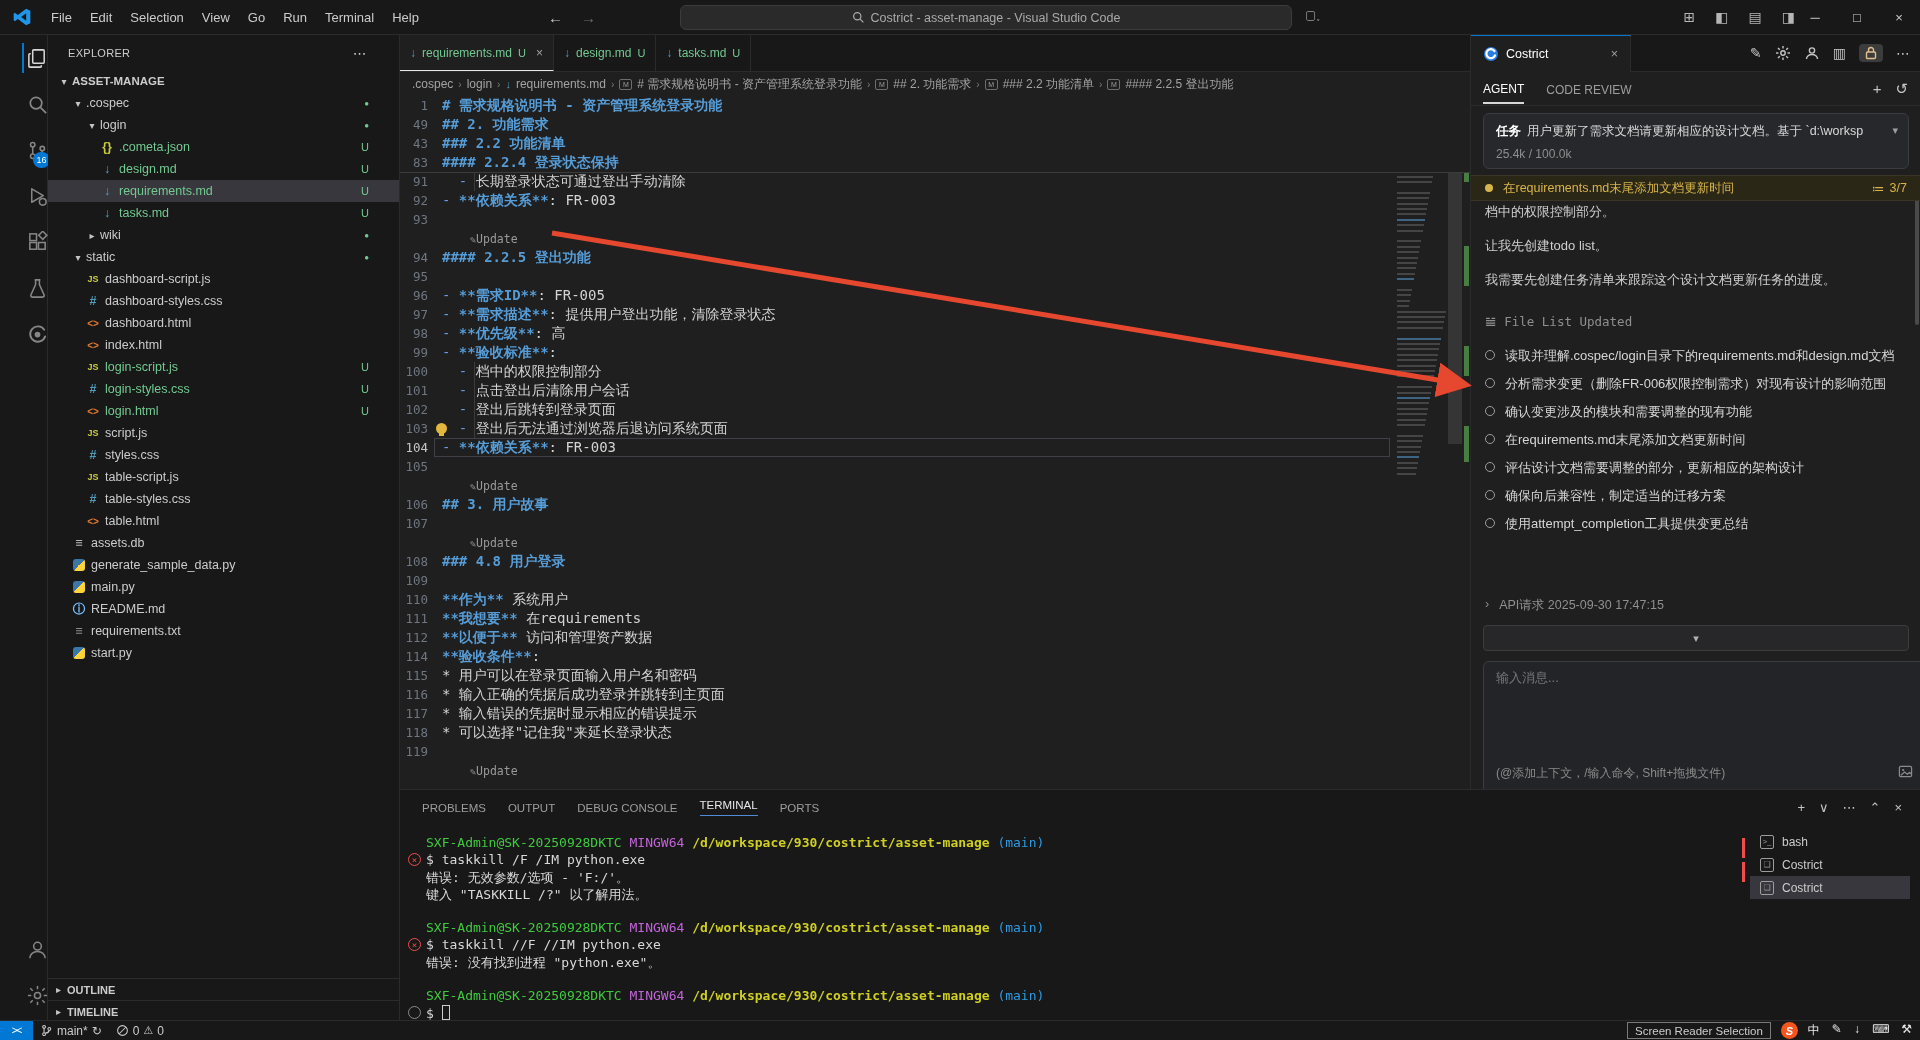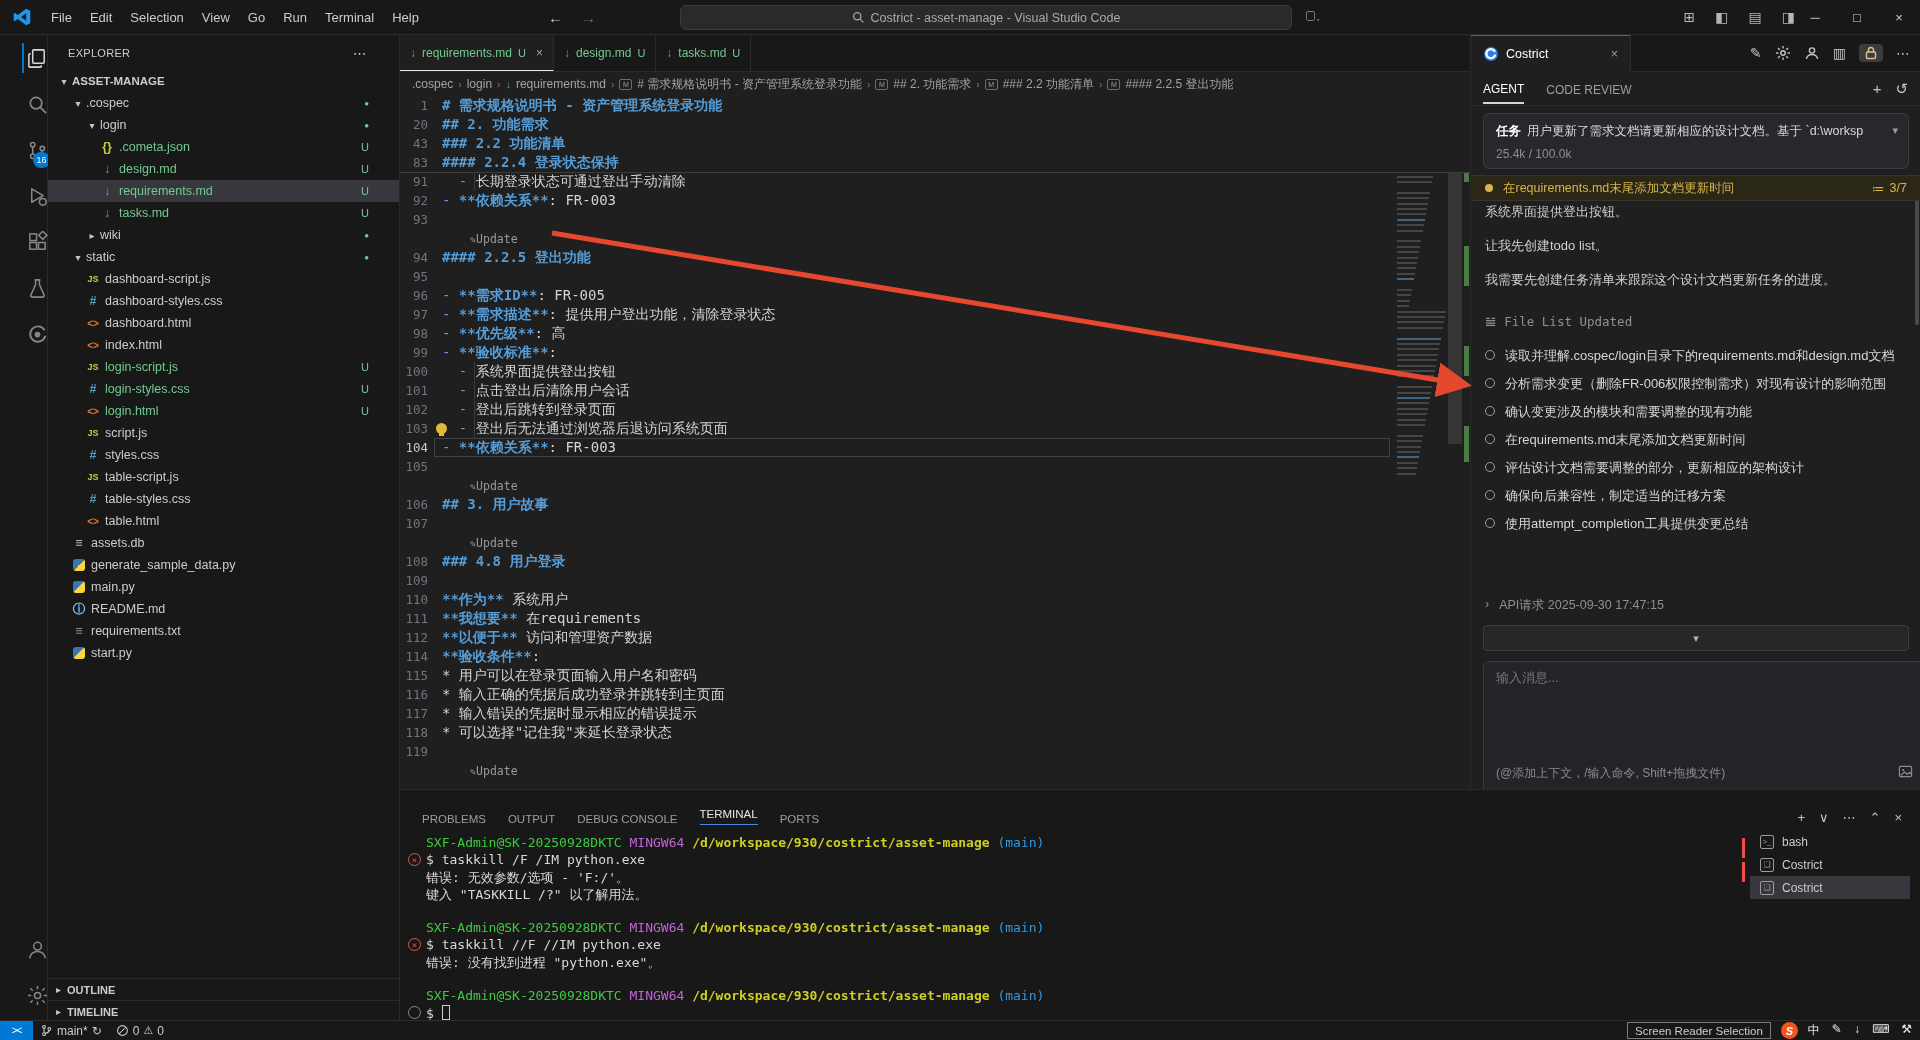--- a/index.html
+++ b/index.html
@@ -132,21 +132,21 @@
   #img-icon { margin-left:auto; }
   #chip-row { display:flex; align-items:center; gap:8px; margin-top:8px; }
   .chip { display:flex; align-items:center; gap:6px; background:#2b2d31; border:1px solid #44464b;
     border-radius:5px; padding:3px 10px; font-size:12px; color:#d0d0d0; }
   .chip .t-orange { color:#e8a33d; font-weight:bold; }
   #send-icon { margin-left:auto; color:#8f8f8f; }
   #panel-scroll { position:absolute; left:444px; top:140px; width:4px; height:150px; background:#4a4a4a; border-radius:2px; }
 
   
   #terminal { left:400px; top:789px; width:1520px; height:231px; background:#181818; border-top:1px solid #2b2b2b; }
-  #term-tabs { height:35px; display:flex; align-items:flex-end; gap:22px; padding-left:22px; font-size:11.5px; color:#9d9d9d; }
+  #term-tabs { height:35px; display:flex; align-items:center; gap:22px; padding-left:22px; font-size:11.5px; color:#9d9d9d; }
   .term-tab.active { color:#e7e7e7; border-bottom:1px solid #4f8bd6; padding-bottom:4px; }
   #term-actions { margin-left:auto; margin-right:18px; display:flex; gap:14px; color:#c5c5c5; font-size:13px; }
   #term-body { position:relative; font-family:"DejaVu Sans Mono","Liberation Mono",monospace; font-size:13px; }
   .tline { position:absolute; left:26px; height:17px; white-space:pre; }
   .tg { color:#3fca3f; } .tm { color:#c263d9; } .ty { color:#cfcf22; font-weight:bold; } .tc { color:#2f9ae0; } .tw { color:#d8d8d8; }
   .tgut { position:absolute; left:8px; width:13px; height:13px; }
   .gut-err { border:1.5px solid #f14c4c; border-radius:50%; color:#f14c4c; font-size:9px; display:flex; align-items:center; justify-content:center; }
   .gut-dot { border:1.5px solid #8a8a8a; border-radius:50%; }
   .tcursor { display:inline-block; width:8px; height:15px; border:1px solid #cccccc; vertical-align:-2px; }
   #term-side { position:absolute; left:1350px; top:40px; width:160px; font-size:12px; color:#cccccc; }
@@ -499,21 +499,21 @@
             <span class="gut">98</span>
             <span class="code"><span class="seg-d">- </span><span class="seg-b">**优先级**</span><span class="seg-w">: 高</span></span>
           </div>
           <div class="eline">
             <span class="gut">99</span>
             <span class="code"><span class="seg-d">- </span><span class="seg-b">**验收标准**</span><span class="seg-w">:</span></span>
           </div>
           <div class="eline">
             <span class="gut">100</span>
             <span class="guideline"></span>
-            <span class="code"><span class="seg-w">  </span><span class="seg-d">-</span><span class="seg-w"> 系统界面提供登出按钮</span></span>
+            <span class="code"><span class="seg-w">  </span><span class="seg-d">-</span><span class="seg-w"> 档中的权限控制部分</span></span>
           </div>
           <div class="eline">
             <span class="gut">101</span>
             <span class="guideline"></span>
             <span class="code"><span class="seg-w">  </span><span class="seg-d">-</span><span class="seg-w"> 点击登出后清除用户会话</span></span>
           </div>
           <div class="eline">
             <span class="gut">102</span>
             <span class="guideline"></span>
             <span class="code"><span class="seg-w">  </span><span class="seg-d">-</span><span class="seg-w"> 登出后跳转到登录页面</span></span>
@@ -596,21 +596,21 @@
             <span class="gut"></span>
             <span class="lens"><span class="pen">✎</span>Update</span>
           </div>
         </div>
       <div id="sticky">
           <div class="eline">
             <span class="gut">1</span>
             <span class="code"><span class="seg-h"># 需求规格说明书 - 资产管理系统登录功能</span></span>
           </div>
           <div class="eline">
-            <span class="gut">20</span>
+            <span class="gut">49</span>
             <span class="code"><span class="seg-h">## 2. 功能需求</span></span>
           </div>
           <div class="eline">
             <span class="gut">43</span>
             <span class="code"><span class="seg-h">### 2.2 功能清单</span></span>
           </div>
           <div class="eline">
             <span class="gut">83</span>
             <span class="code"><span class="seg-h">#### 2.2.4 登录状态保持</span></span>
           </div>
@@ -753,21 +753,21 @@
       <span class="dot"></span>
       <span>在requirements.md末尾添加文档更新时间</span>
       <span class="prog">
           <span>≔</span>
           <span>3/7</span>
         </span>
     </div>
 
     <div id="chat">
       <div id="clipped">变更信息显示用户删除了FR-006权限控制需求，这会影响到设计文</div>
-      <div class="para">系统界面提供登出按钮。</div>
+      <div class="para">档中的权限控制部分。</div>
       <div class="para">让我先创建todo list。</div>
       <div class="para">我需要先创建任务清单来跟踪这个设计文档更新任务的进度。</div>
       <div id="todo-header">
         <span>𝌡</span>
         <span>File List Updated</span>
       </div>
       <div id="todos">
           <div class="todo-item">
             <span class="circ"></span>
             <span>读取并理解.cospec/login目录下的requirements.md和design.md文档</span>

